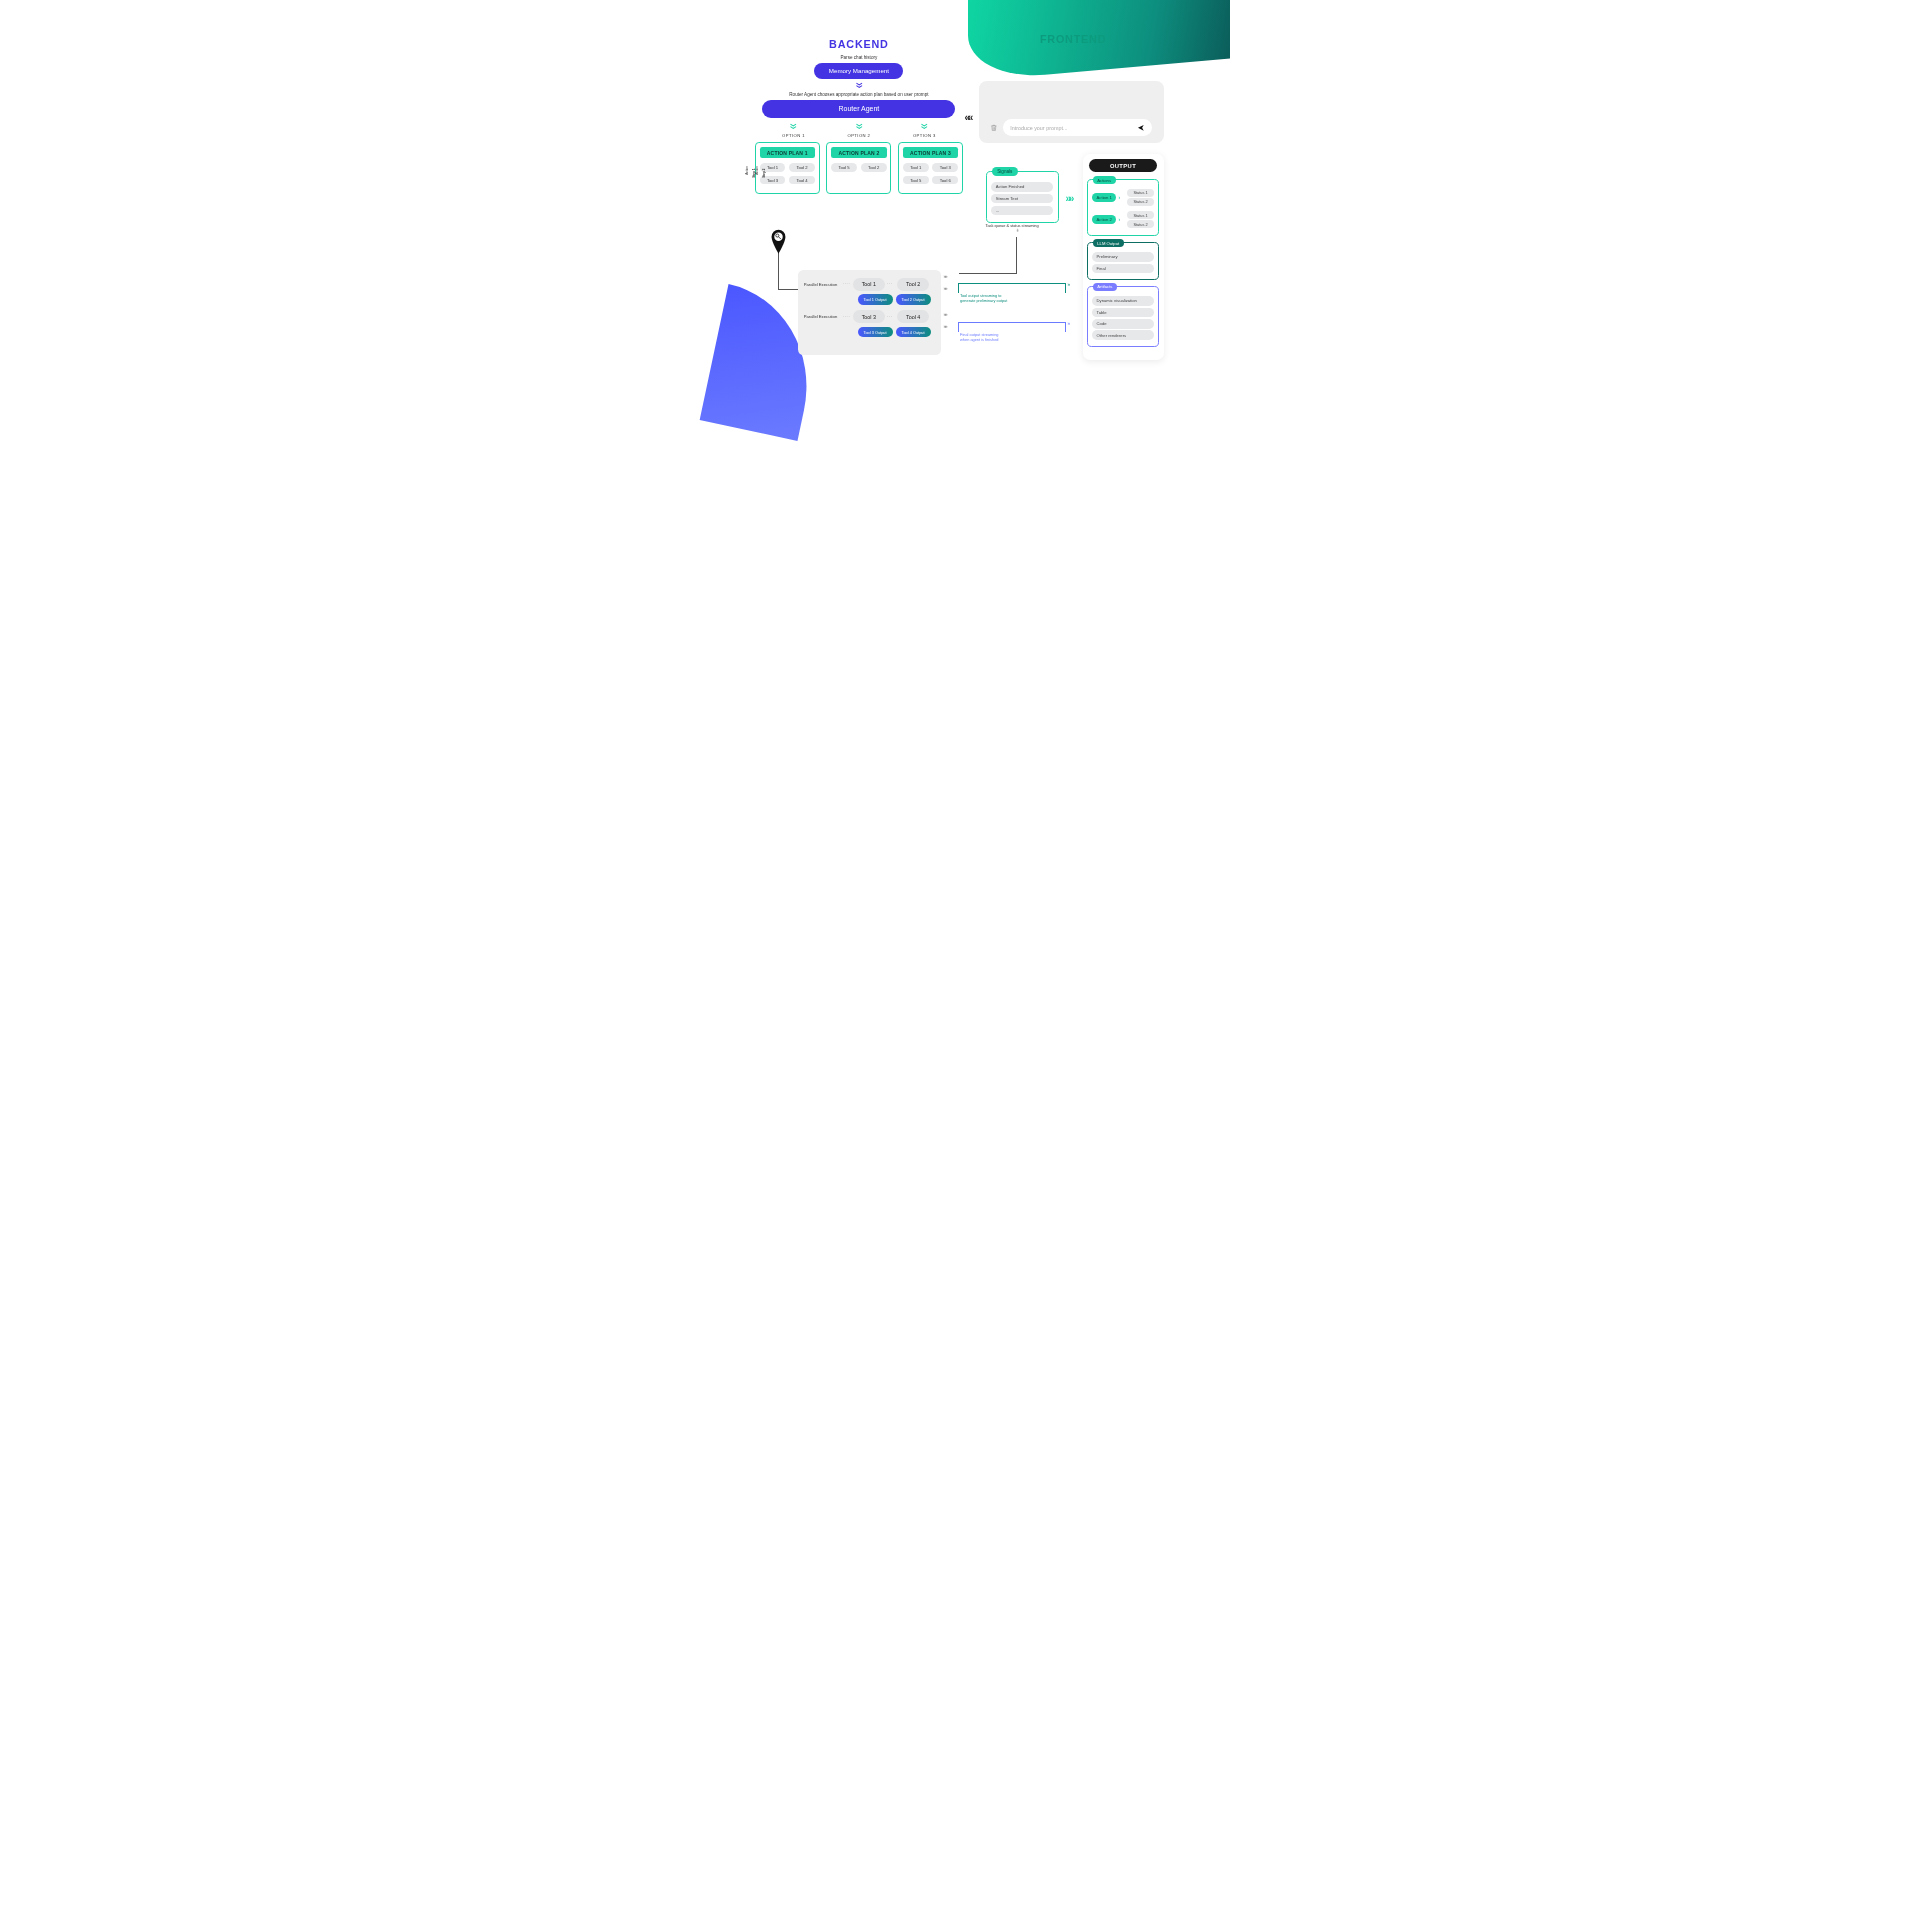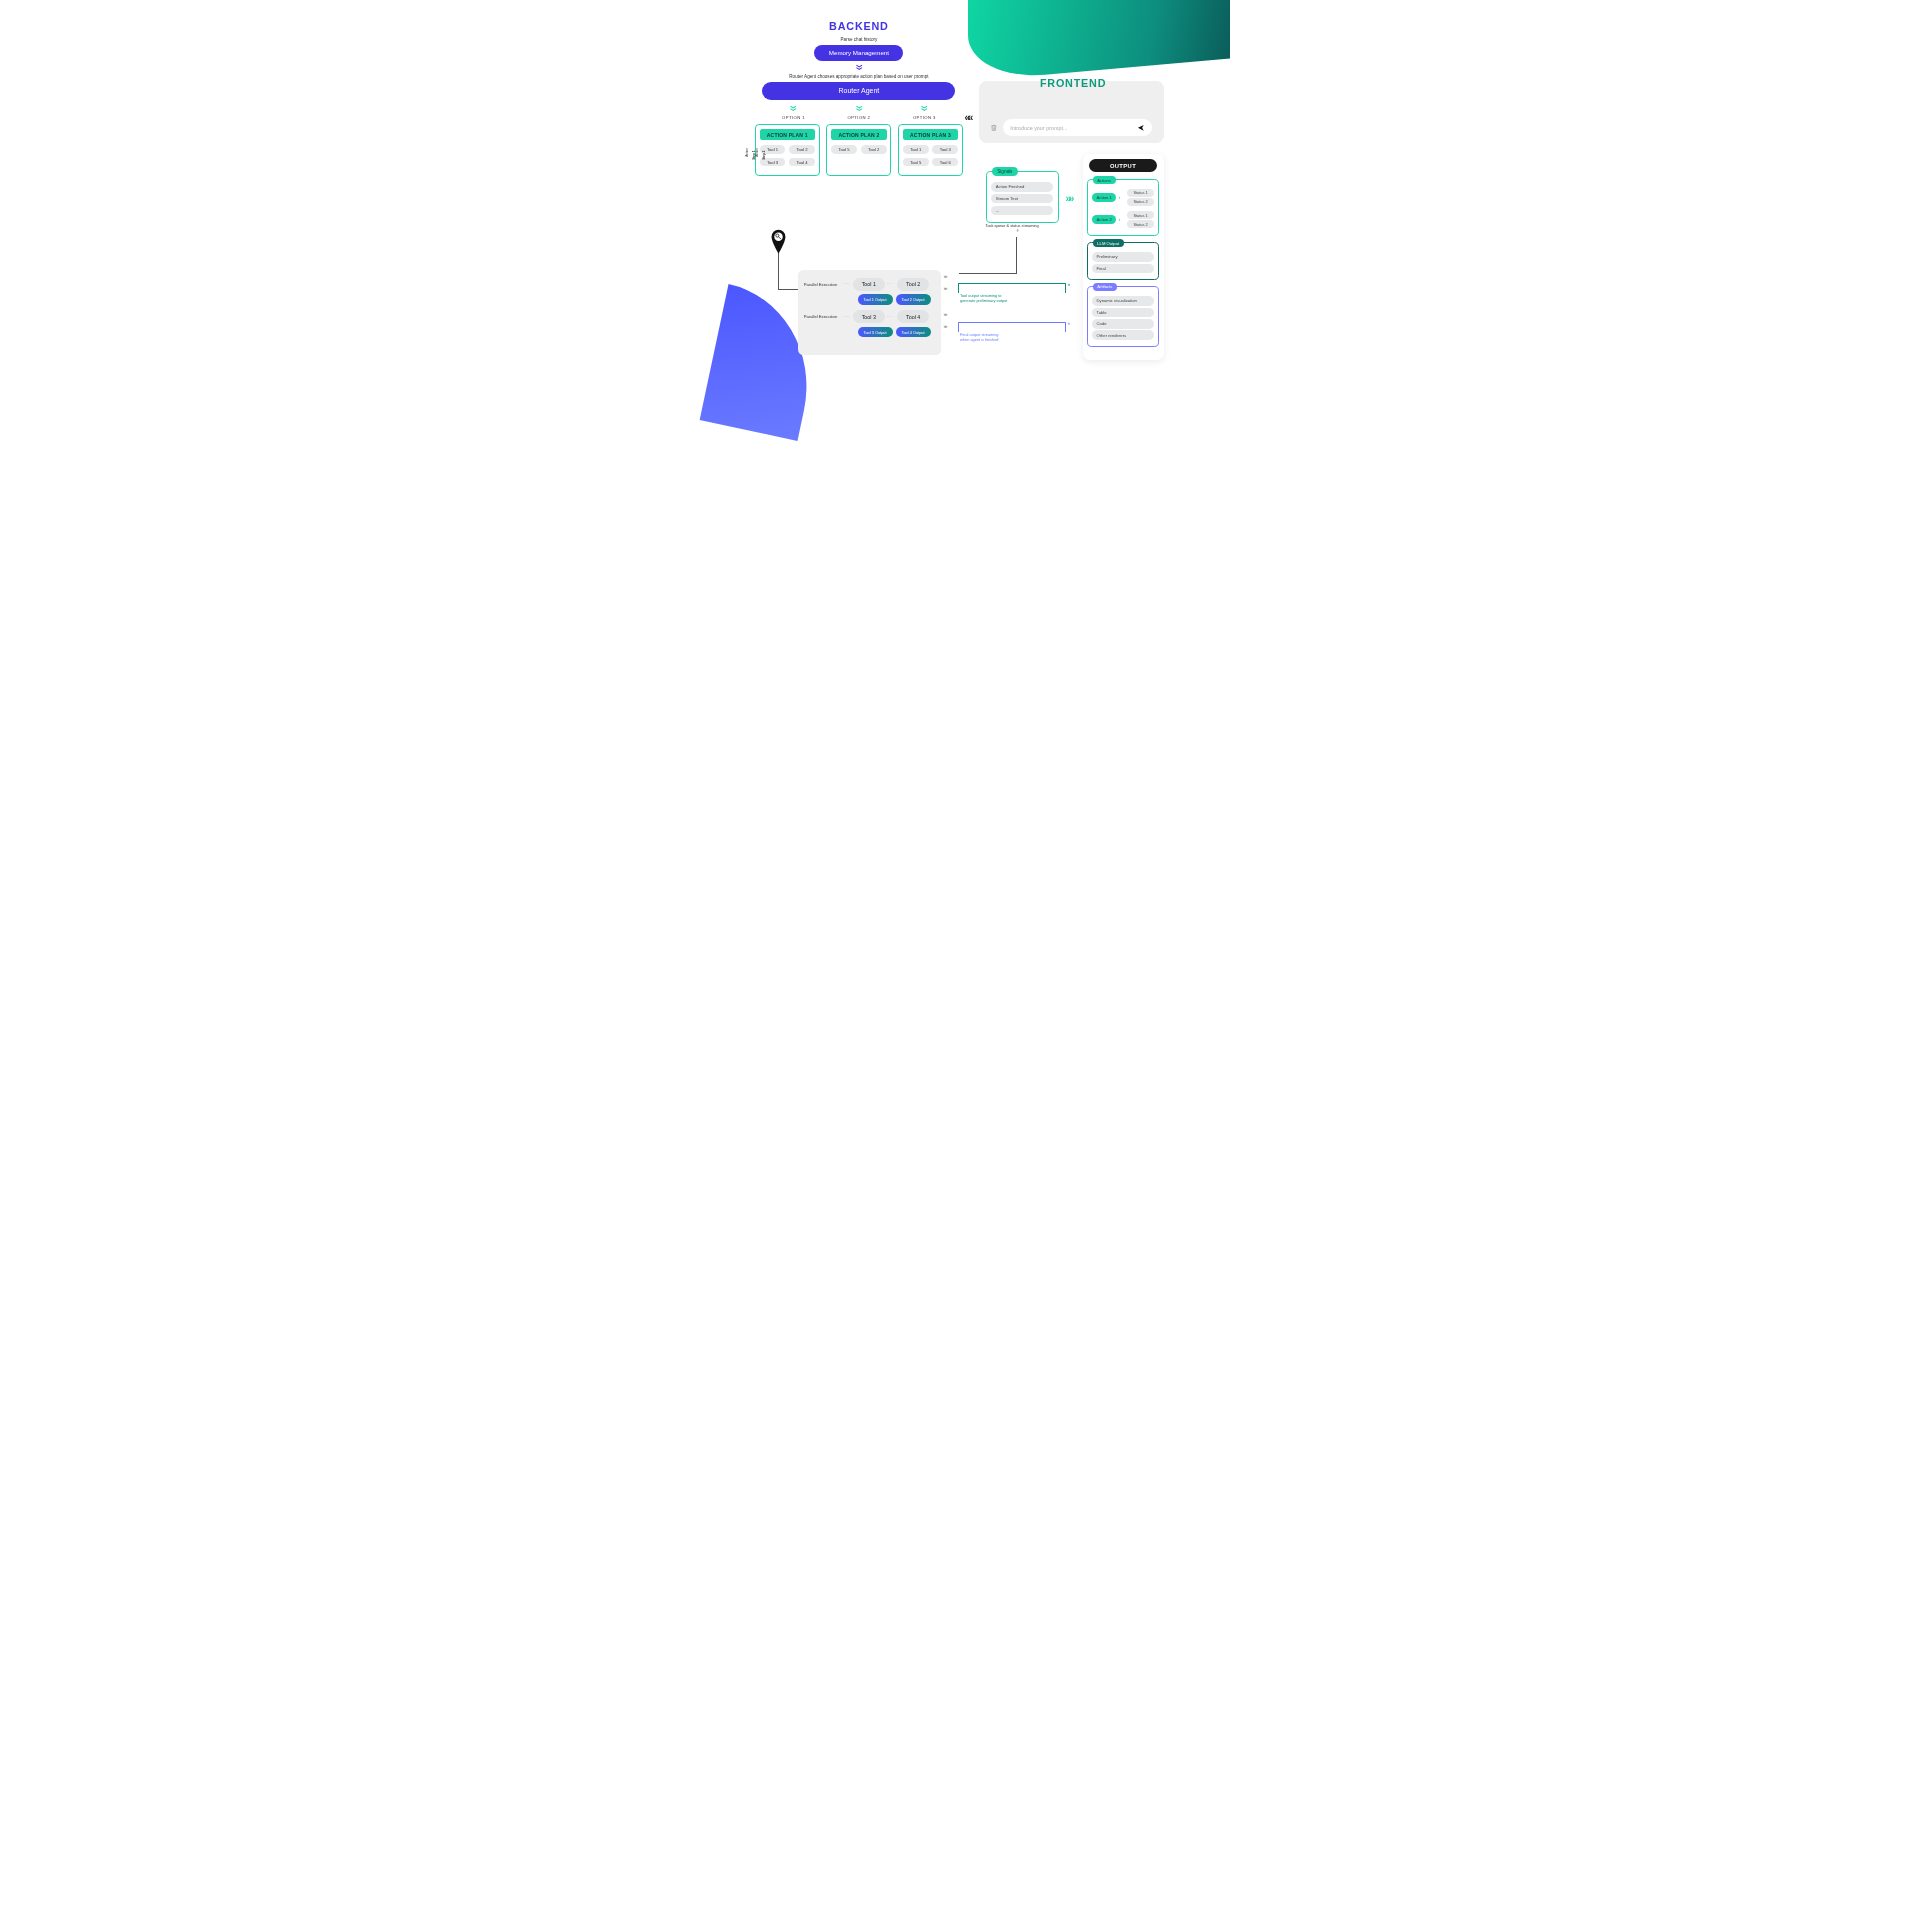--- a/index.html
+++ b/index.html
@@ -38,28 +38,28 @@
     z-index: 0;
   }
 
   
   .backend, .frontend {
     position: absolute;
     top: 0;
     z-index: 2;
   }
   .backend { left: 15.4px; width: 216px; }
-  .frontend { right: 15.4px; width: 204px; margin-top: 44px; }
+  .frontend { right: 15.4px; width: 204px; }
 
   h1.section {
     font-size: 10.8px;
     font-weight: 800;
     letter-spacing: 0.8px;
     text-align: center;
-    margin-top: 20px;
+    margin-top: 38px;
     margin-bottom: 5.4px;
   }
   .backend h1.section { color: #4333e2; }
   .frontend h1.section { color: #0d9b7e; margin-top: 33px; }
 
   .subtext { font-size: 4.6px; color: #333; text-align: center; margin: 1.5px 0; }
 
   .pill {
     display: block;
     margin: 2.3px auto;

